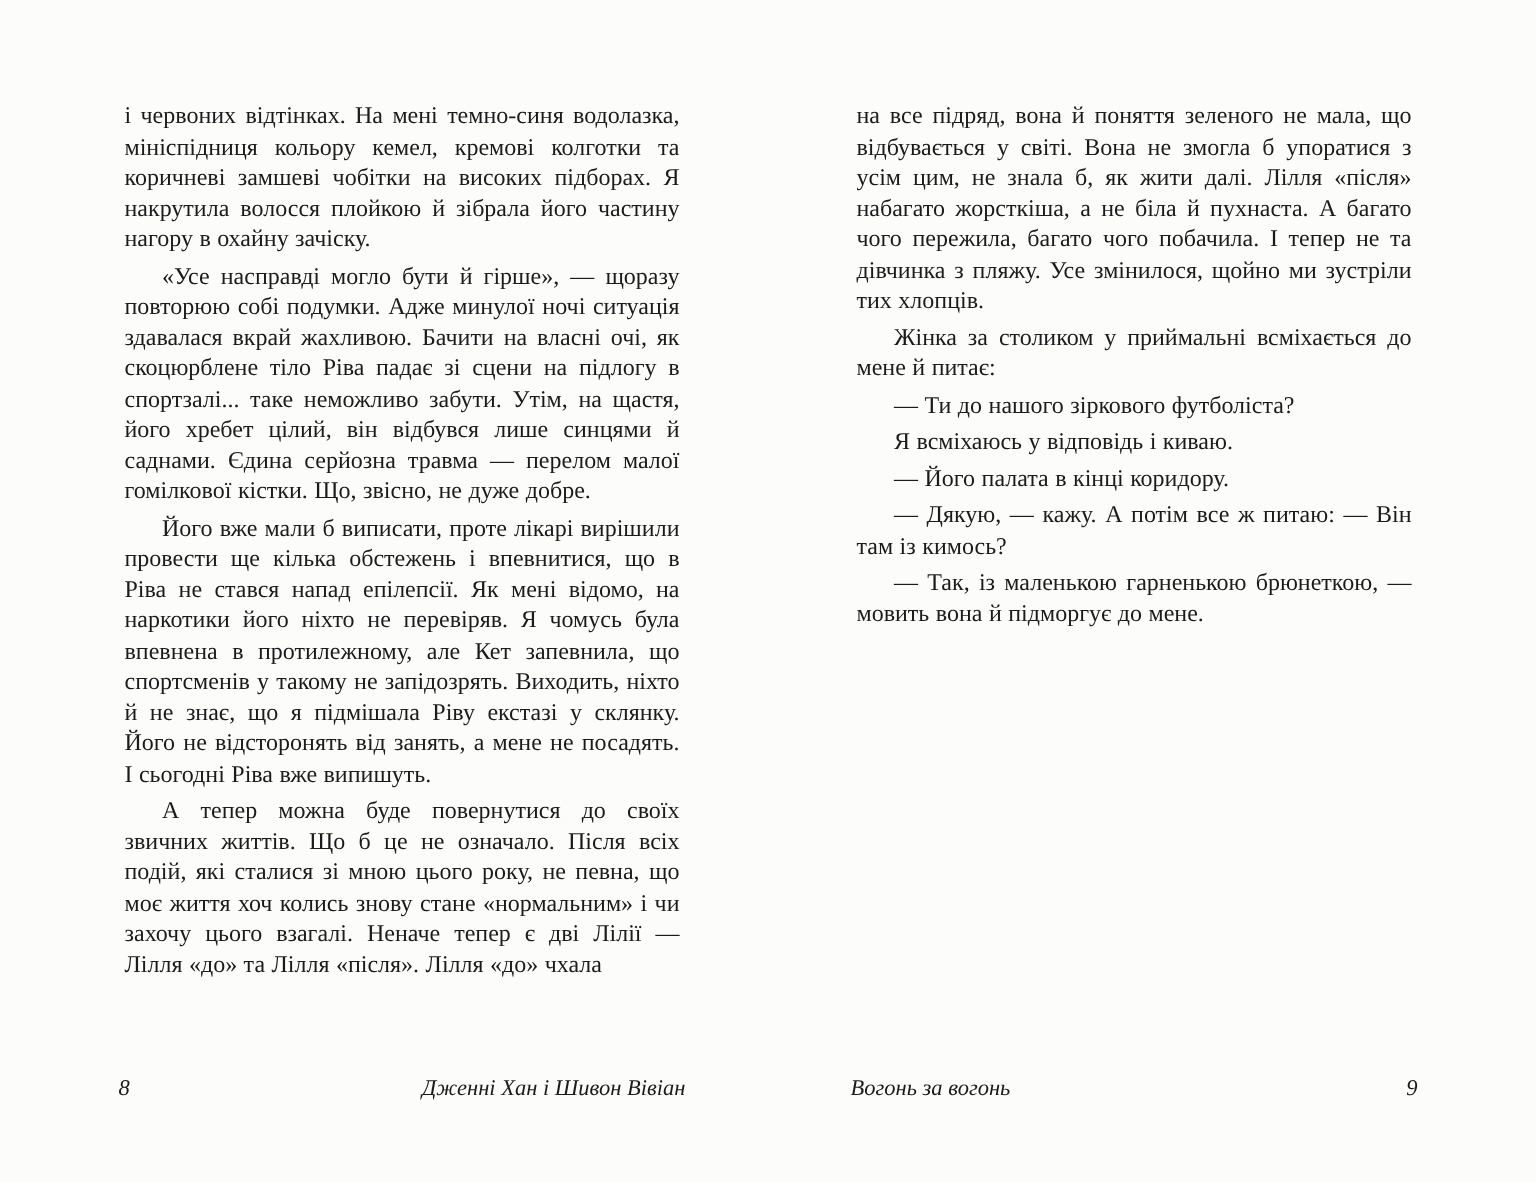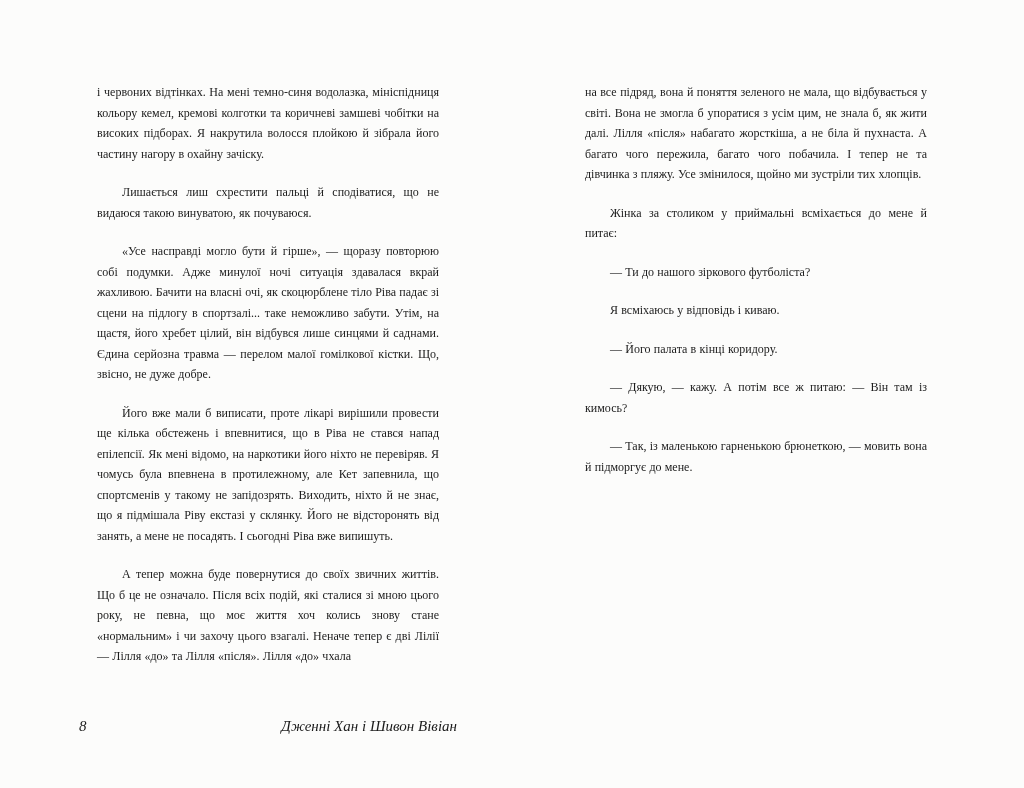--- a/index.html
+++ b/index.html
@@ -28,22 +28,22 @@
   }
   .page-left  { left: 79px; }
   .page-right { left: 567px; }
   .page-body {
     position: absolute;
     top: 0;
     left: 0;
     right: 0;
   }
   .para {
-    margin: 18px;
-    font-size: 12px;
+    margin: 4px;
+    font-size: 16px;
     line-height: 20.5px;
     text-align: justify;
     hyphens: auto;
     -webkit-hyphens: auto;
     word-spacing: 0.02em;
   }
   .para.indent {
     text-indent: 25px;
   }
   .page-footer {
@@ -66,36 +66,39 @@
   }
 </style>
 </head>
 <body>
 
 <div class="spread">
 
   <div class="page page-left">
     <div class="page-body" id="left-body">
         <p class="para">і червоних відтінках. На мені темно-синя водолазка, мініспідниця кольору кемел, кремові колготки та коричневі замшеві чобітки на високих підборах. Я накрутила волосся плойкою й зібрала його частину нагору в охайну зачіску.</p>
-        <p class="para indent">Лишається лиш схрестити пальці й сподіватися, що не видаюся такою винуватою, як почуваюся.</p>
         <p class="para indent">«Усе насправді могло бути й гірше», — щоразу повторюю собі подумки. Адже минулої ночі ситуація здавалася вкрай жахливою. Бачити на власні очі, як скоцюрблене тіло Ріва падає зі сцени на підлогу в спортзалі... таке неможливо забути. Утім, на щастя, його хребет цілий, він відбувся лише синцями й саднами. Єдина серйозна травма — перелом малої гомілкової кістки. Що, звісно, не дуже добре.</p>
         <p class="para indent">Його вже мали б виписати, проте лікарі вирішили провести ще кілька обстежень і впевнитися, що в Ріва не стався напад епілепсії. Як мені відомо, на наркотики його ніхто не перевіряв. Я чомусь була впевнена в протилежному, але Кет запевнила, що спортсменів у такому не запідозрять. Виходить, ніхто й не знає, що я підмішала Ріву екстазі у склянку. Його не відсторонять від занять, а мене не посадять. І сьогодні Ріва вже випишуть.</p>
         <p class="para indent">А тепер можна буде повернутися до своїх звичних життів. Що б це не означало. Після всіх подій, які сталися зі мною цього року, не певна, що моє життя хоч колись знову стане «нормальним» і чи захочу цього взагалі. Неначе тепер є дві Лілії — Лілля «до» та Лілля «після». Лілля «до» чхала</p>
       </div>
     <div class="page-footer">
       <span class="page-num">8</span>
       <span class="running-title">Дженні Хан і Шивон Вівіан</span>
     </div>
   </div>
 
   <div class="page page-right">
     <div class="page-body" id="right-body">
         <p class="para">на все підряд, вона й поняття зеленого не мала, що відбувається у світі. Вона не змогла б упоратися з усім цим, не знала б, як жити далі. Лілля «після» набагато жорсткіша, а не біла й пухнаста. А багато чого пережила, багато чого побачила. І тепер не та дівчинка з пляжу. Усе змінилося, щойно ми зустріли тих хлопців.</p>
         <p class="para indent">Жінка за столиком у приймальні всміхається до мене й питає:</p>
         <p class="para indent">— Ти до нашого зіркового футболіста?</p>
         <p class="para indent">Я всміхаюсь у відповідь і киваю.</p>
         <p class="para indent">— Його палата в кінці коридору.</p>
         <p class="para indent">— Дякую, — кажу. А потім все ж питаю: — Він там із кимось?</p>
         <p class="para indent">— Так, із маленькою гарненькою брюнеткою, — мовить вона й підморгує до мене.</p>
       </div>
+    <div class="page-footer">
+      <span class="running-title">Вогонь за вогонь</span>
+      <span class="page-num">9</span>
+    </div>
   </div>
 
 </div>
 
 </body></html>

